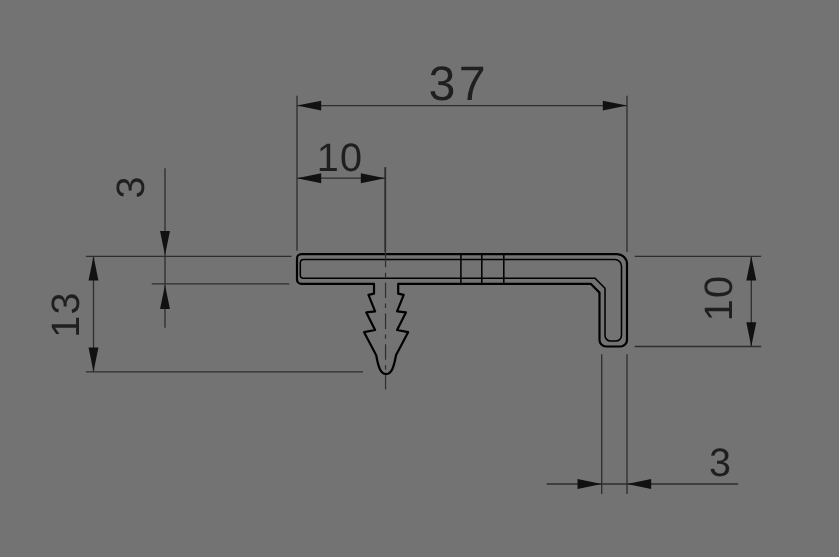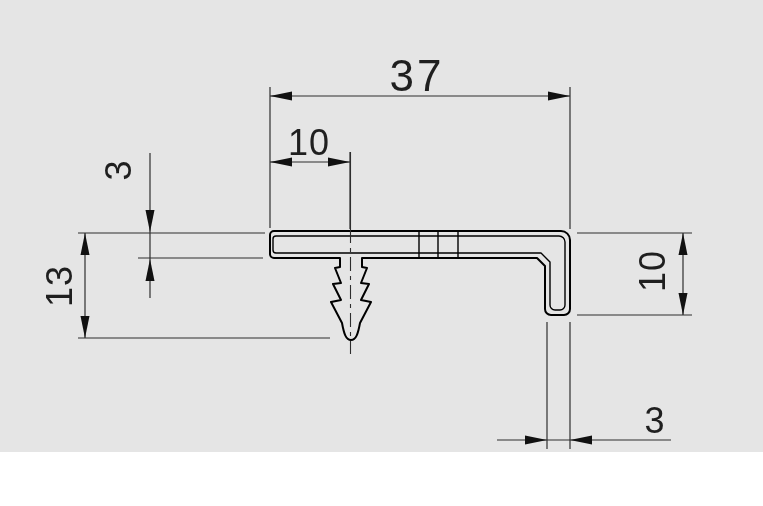--- a/index.html
+++ b/index.html
@@ -4,22 +4,22 @@
 <style>
   html, body {
     margin: 0;
     padding: 0;
     background: #ffffff;
     font-family: "Liberation Sans", sans-serif;
   }
   .canvas {
     position: relative;
     width: 763px;
-    height: 452px;
-    background: #e5e5e5;
+    height: 506px;
+    background: #737373;
     overflow: hidden;
   }
   svg { display: block; }
   .geo       { stroke: #000000; stroke-width: 2;   fill: none; stroke-linejoin: round; stroke-linecap: round; }
   .geo-inner { stroke: #000000; stroke-width: 1.4; fill: none; stroke-linejoin: round; }
   .geo-line  { stroke: #000000; stroke-width: 1.4; fill: none; }
   .dim       { stroke: #2e2e2e; stroke-width: 1.2; fill: none; }
   .ctr       { stroke: #2e2e2e; stroke-width: 1.1; fill: none; }
   .arrow     { fill: #111111; stroke: none; }
   .dimtext {

